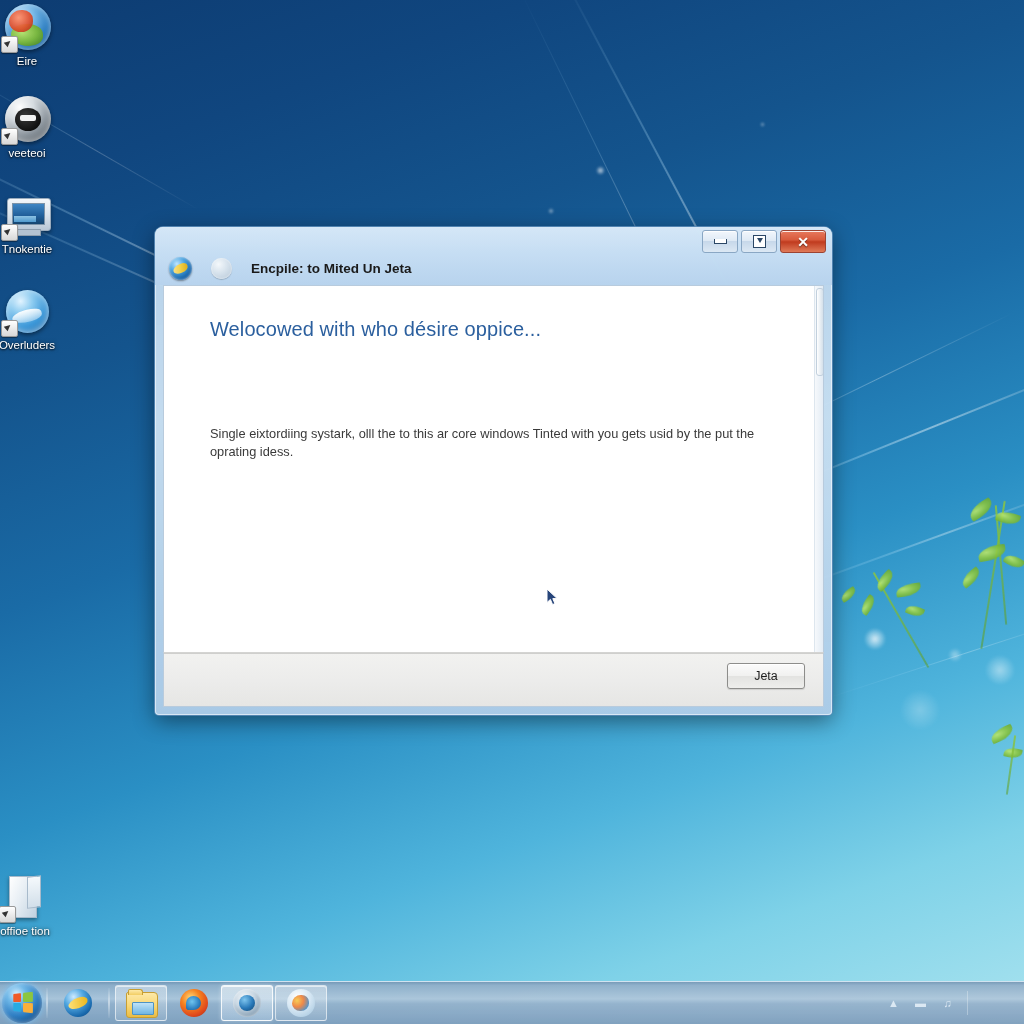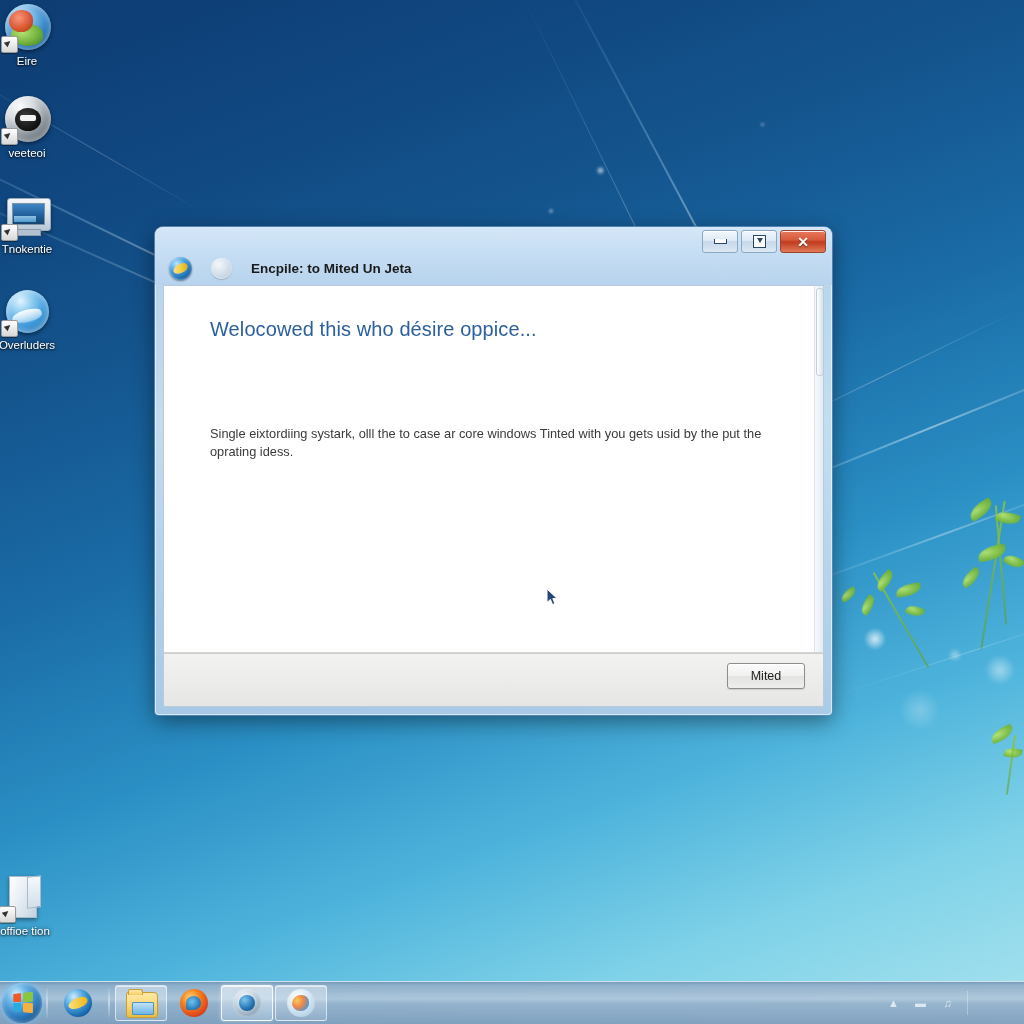--- a/index.html
+++ b/index.html
@@ -624,40 +624,40 @@
 
       <div class="title-row">
         <span class="ie-orb"></span>
         <span class="back-orb"></span>
         <span class="title-text">Encpile: to Mited Un Jeta</span>
       </div>
     </div>
 
     <div class="client">
       <div class="content-pad">
-        <div class="page-heading">Welocowed this who désire oppice...</div>
+        <div class="page-heading">Welocowed with who désire oppice...</div>
 
         <div class="body-block">
-          <p class="para">Single eixtordiing systark, olll the to case ar core windows Tinted with you gets usid by the put the oprating idess.</p>
+          <p class="para">Single eixtordiing systark, olll the to this ar core windows Tinted with you gets usid by the put the oprating idess.</p>
         </div>
       </div>
 
       <div class="cursor-artifact">
         <svg width="13" height="19" viewBox="0 0 13 19">
           <path d="M1,1 L1,14.5 L4.4,11.4 L6.6,16.6 L8.9,15.6 L6.8,10.6 L11.2,10.6 Z" fill="#27457a" stroke="#ffffff" stroke-width="1"></path>
         </svg>
       </div>
 
       <div class="vscroll">
         <div class="thumb"></div>
       </div>
     </div>
 
     <div class="footer">
-      <div class="btn-done">Mited</div>
+      <div class="btn-done">Jeta</div>
     </div>
 
   </div>
 
   <div id="taskbar">
 
     <div class="start-orb">
       <span class="flag">
         <i></i>
           <i></i>

